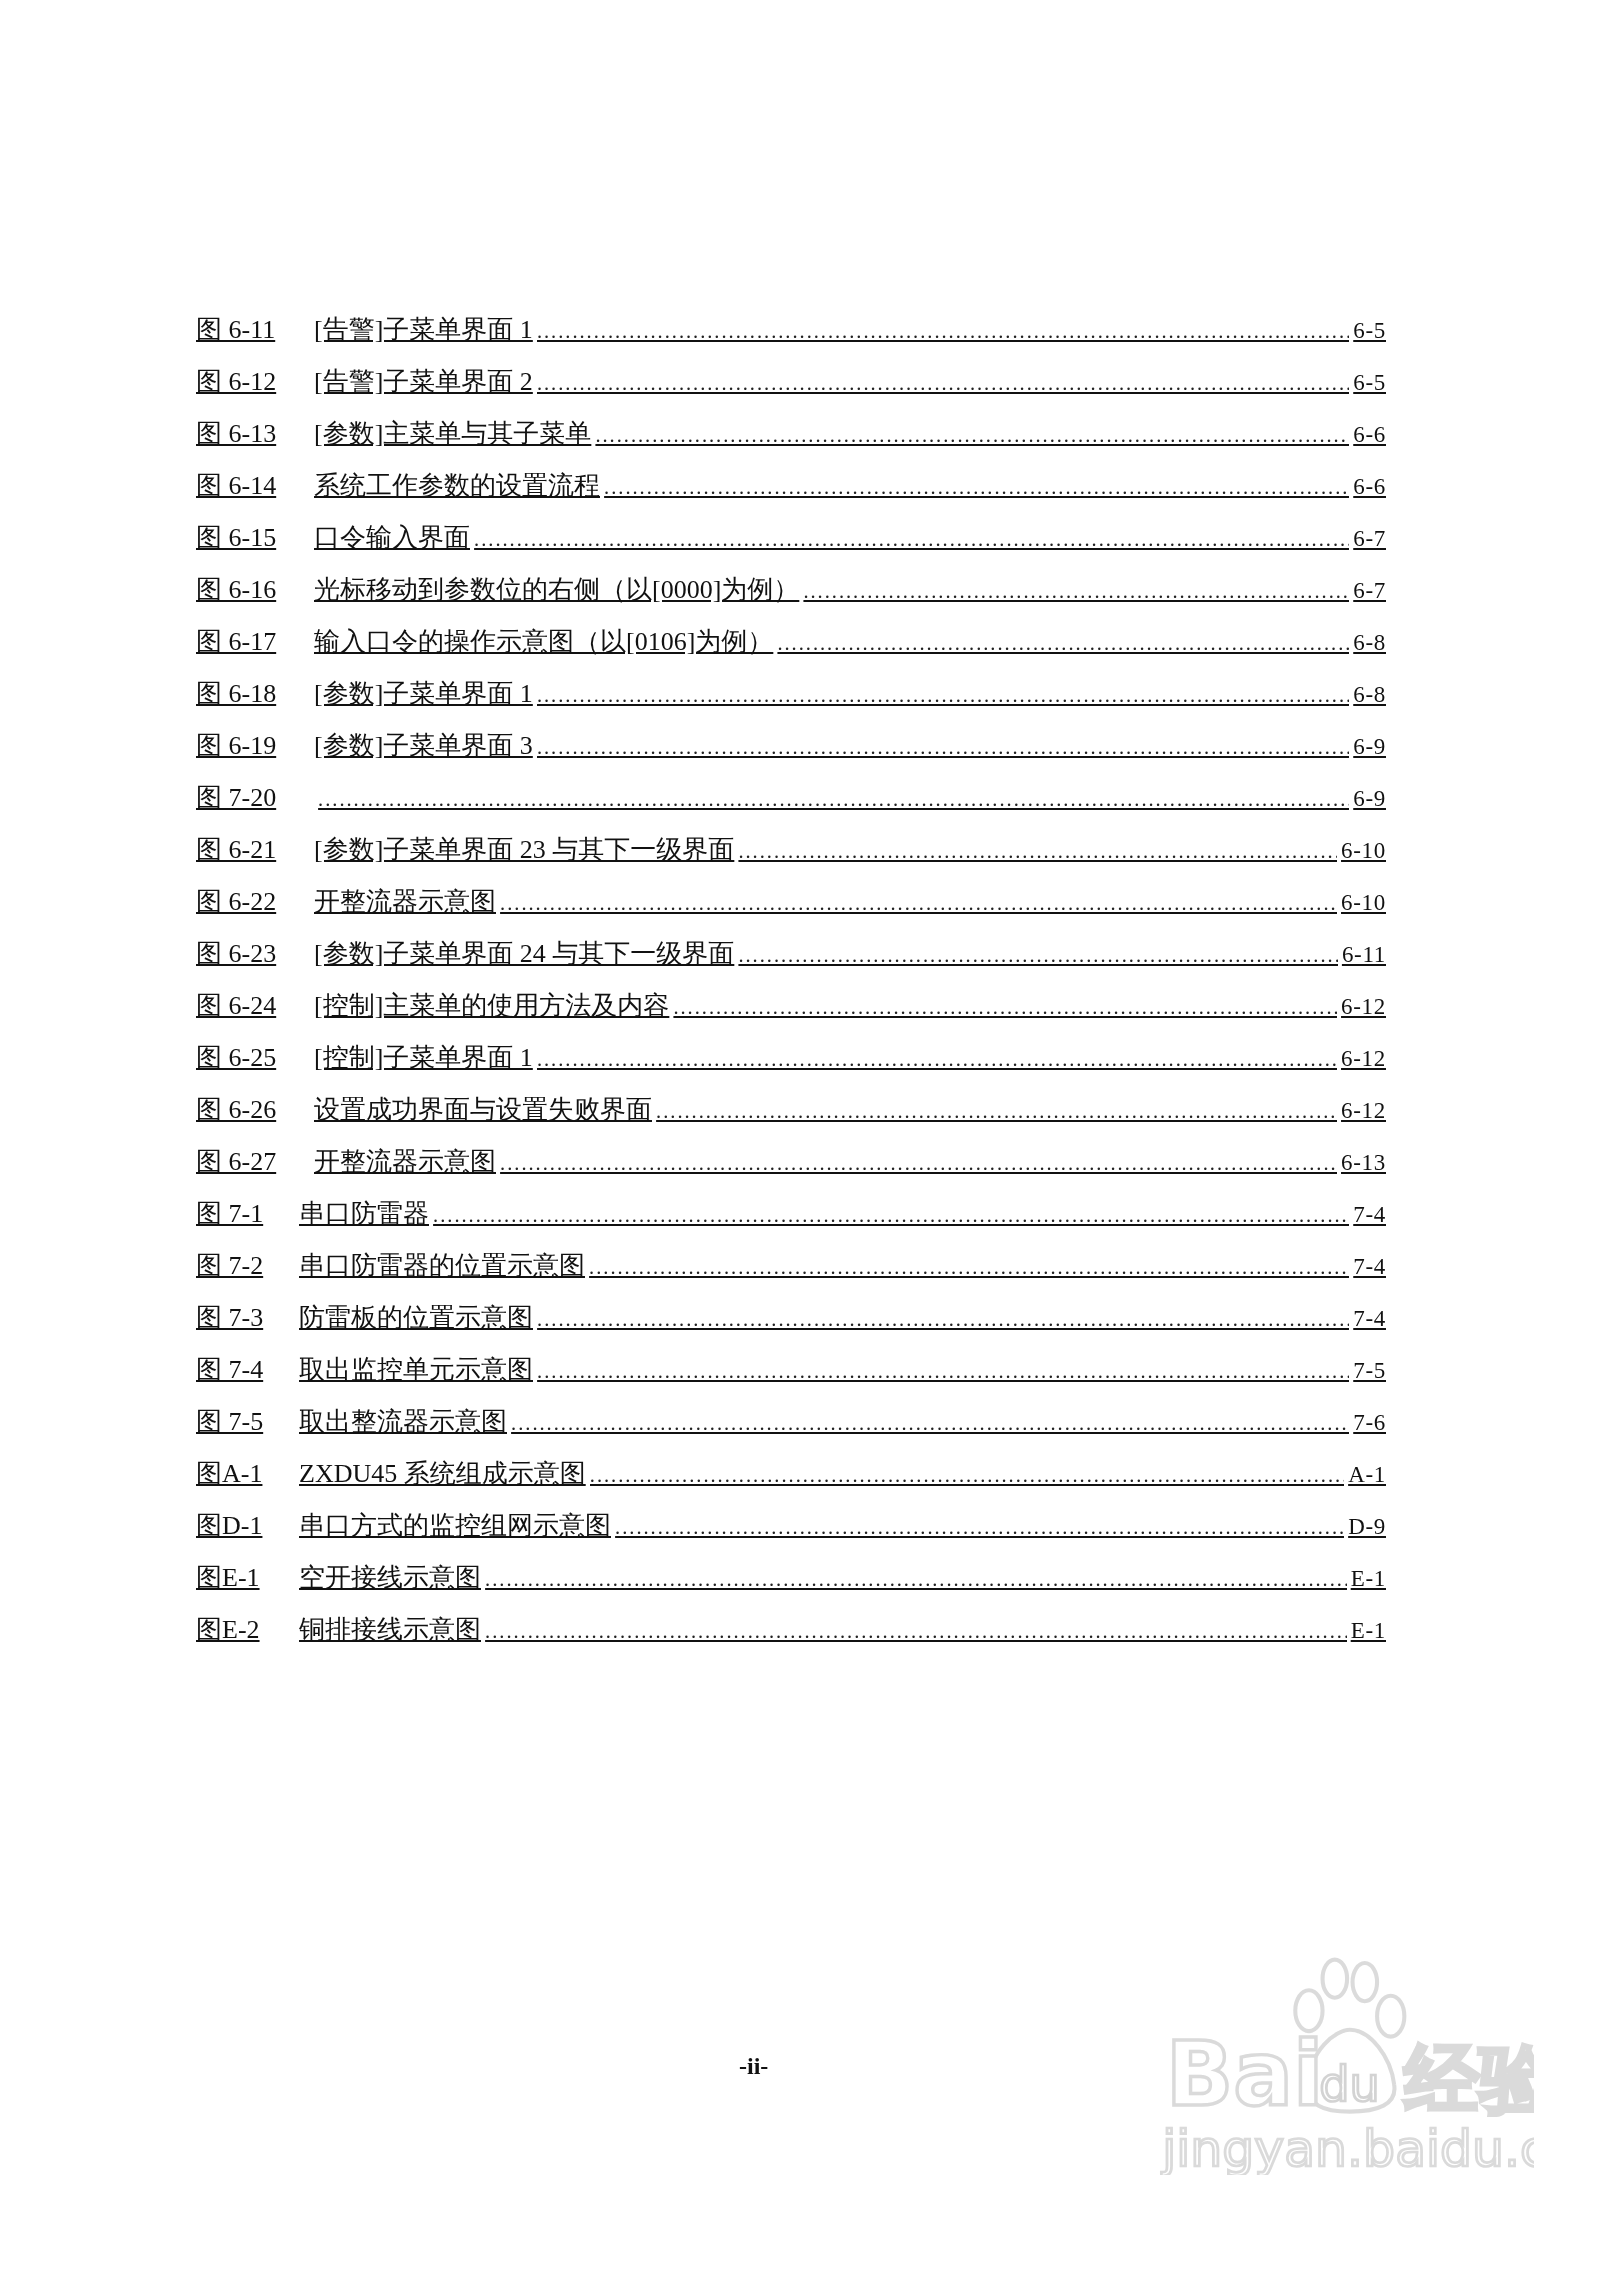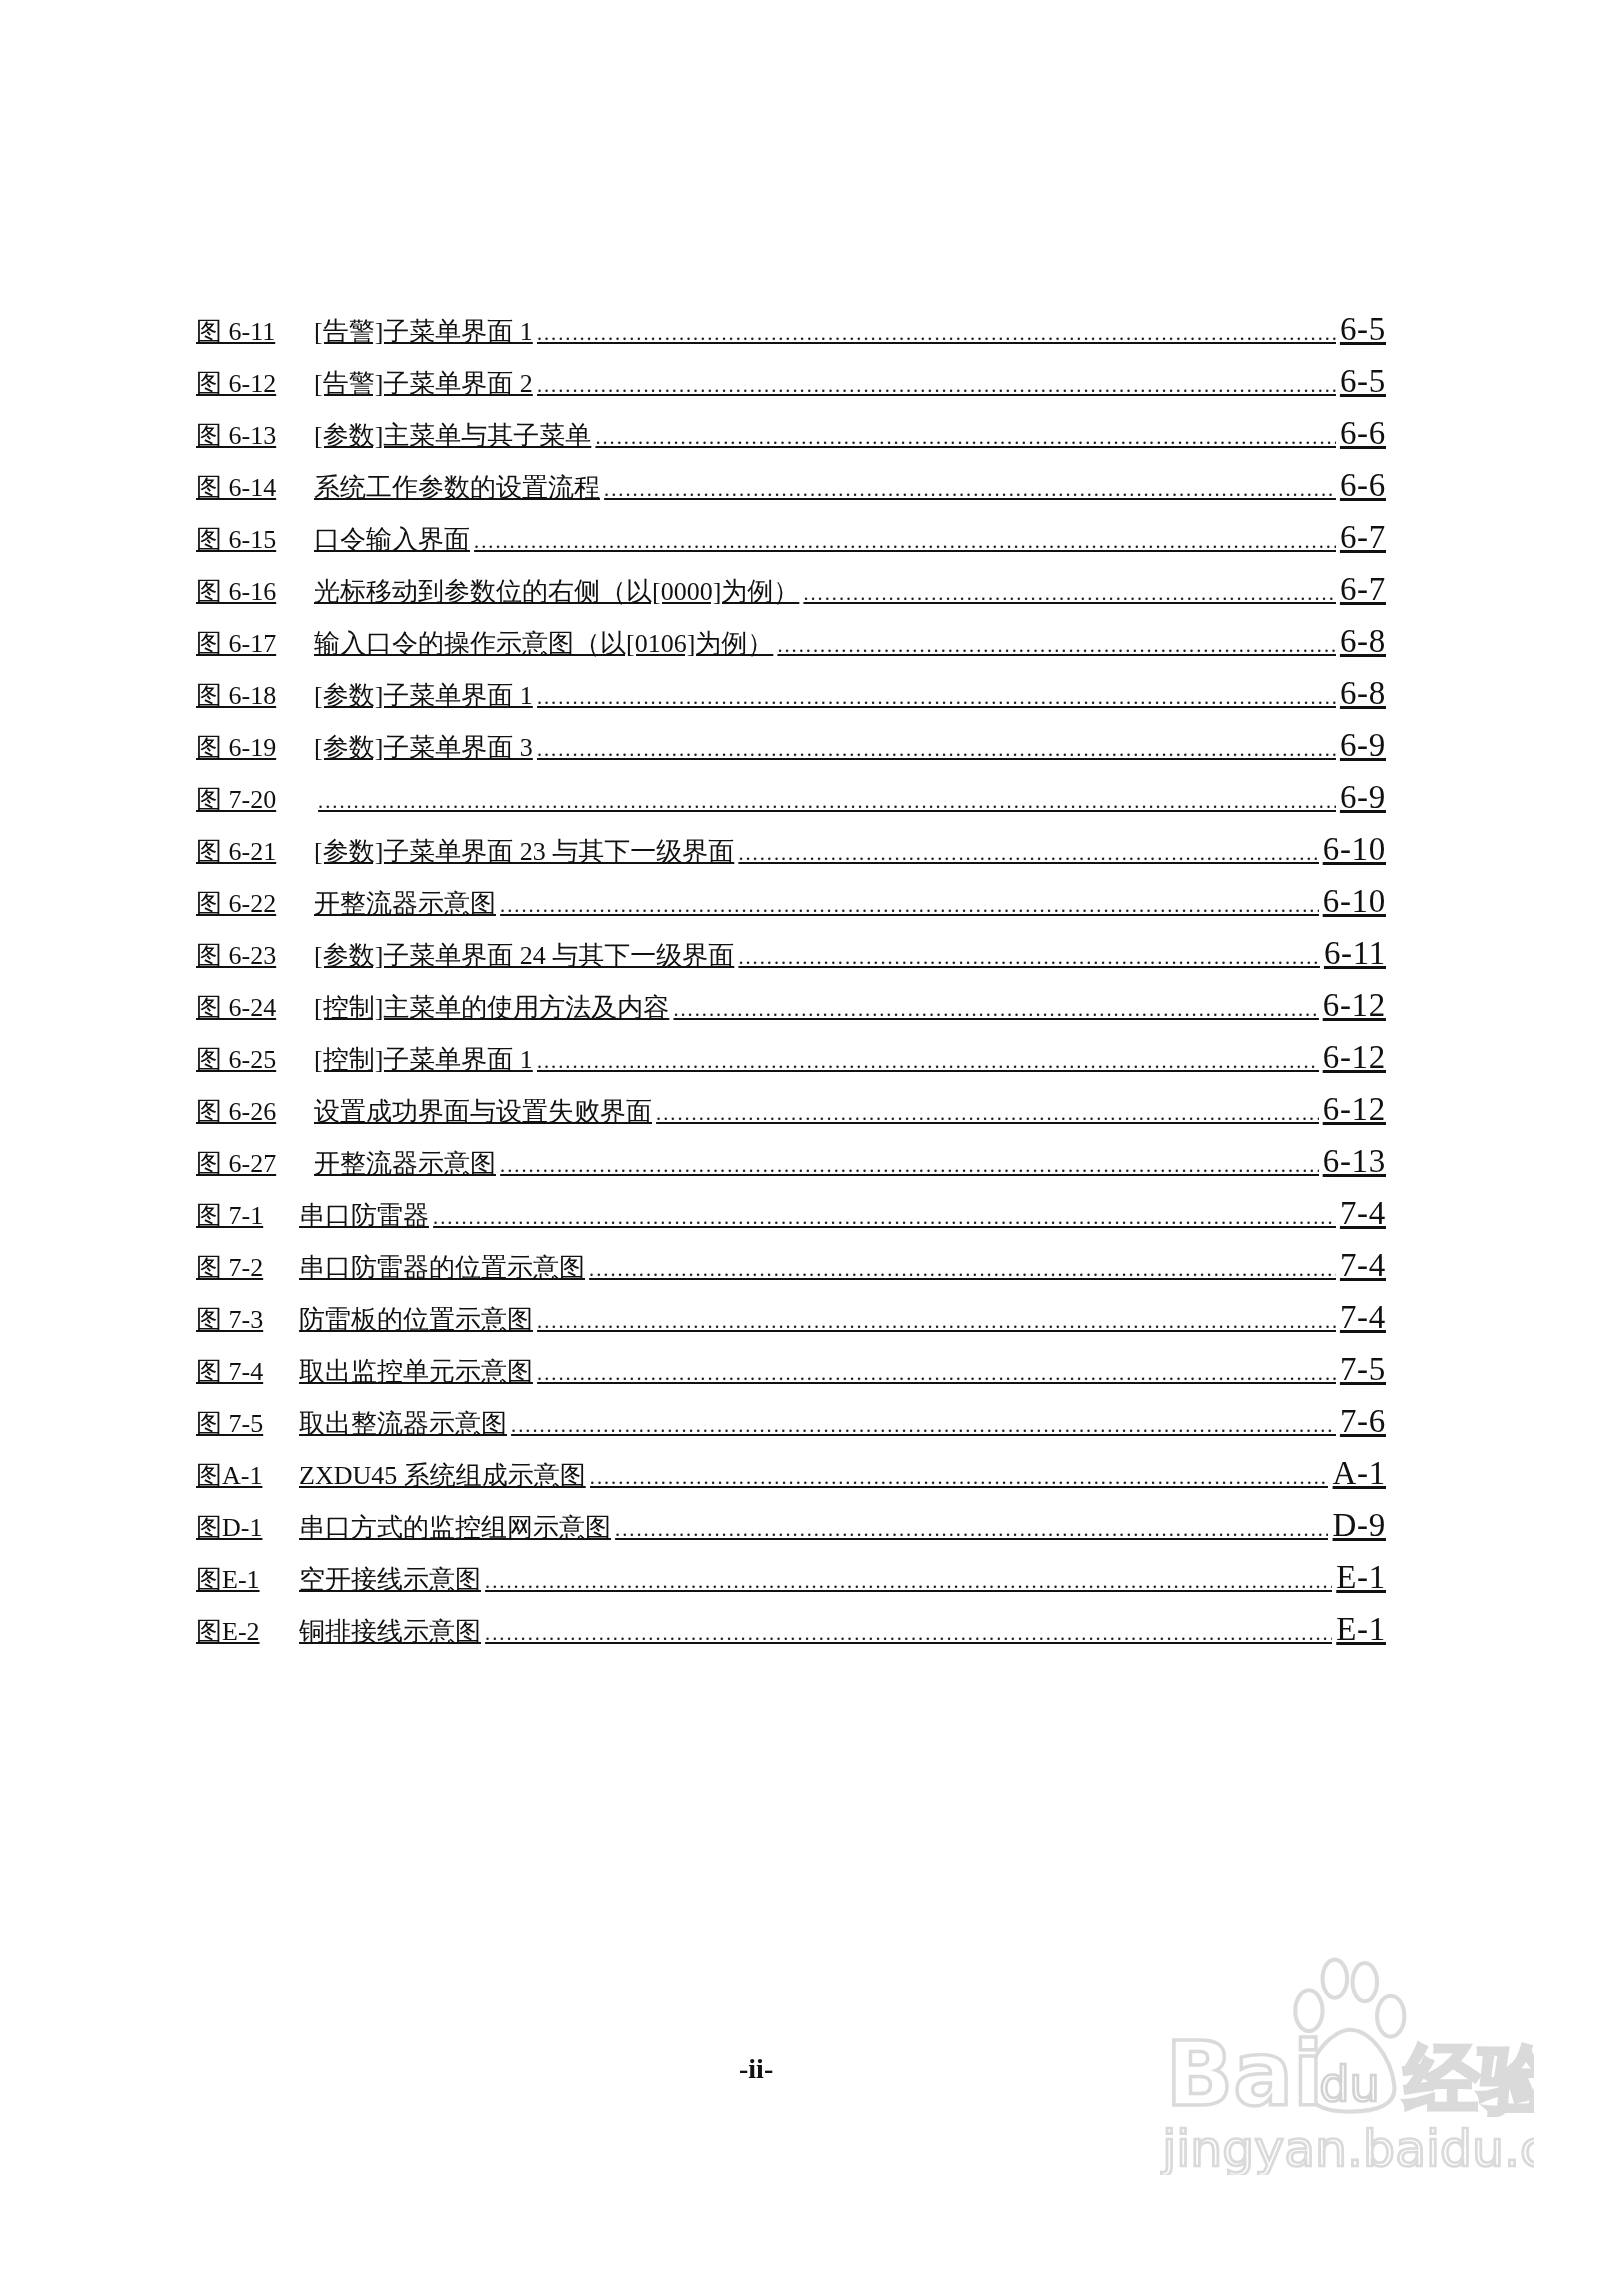--- a/index.html
+++ b/index.html
@@ -6,22 +6,22 @@
     body { width: 1623px; height: 2295px; position: relative; overflow: hidden;
            font-family: "Liberation Serif", "DejaVu Serif", serif; color: #111111; }
     .toc { position: absolute; left: 196px; top: 311px; width: 1190px; }
     .row { display: flex; align-items: baseline; height: 52px; font-size: 26px; line-height: 37px; white-space: nowrap; text-decoration: underline; }
     .num { flex: 0 0 auto; }
     .num.w6 { width: 118px; }
     .num.w7 { width: 103px; }
     .title { flex: 0 0 auto; }
     .leader { flex: 1 1 auto; overflow: hidden; margin: 0 4.1px; letter-spacing: 2px; font-size: 20.4px; color: #222; }
     .leader::before { content: "....................................................................................................................................................................................................................................................................................................................................................................................................................................................................................................................................................................................................................................................................................................................................................................................................................................................................................................."; }
-    .page { flex: 0 0 auto; font-size: 33px; letter-spacing: 0.7px; }
-    .footer { position: absolute; left: 739px; top: 2053px; font-size: 28px; font-weight: bold; }
+    .page { flex: 0 0 auto; font-size: 23px; letter-spacing: 0.7px; }
+    .footer { position: absolute; left: 739px; top: 2053px; font-size: 24px; font-weight: bold; }
     .watermark { position: absolute; left: 1152px; top: 1948px; width: 382px; height: 227px; opacity: 0.9; }
   </style>
 </head>
 <body>
 
 <div class="toc" id="toc">
     <div class="row">
       <span class="num w6">图 6-11</span>
       <span class="title">[告警]子菜单界面 1</span>
       <span class="leader"></span>

